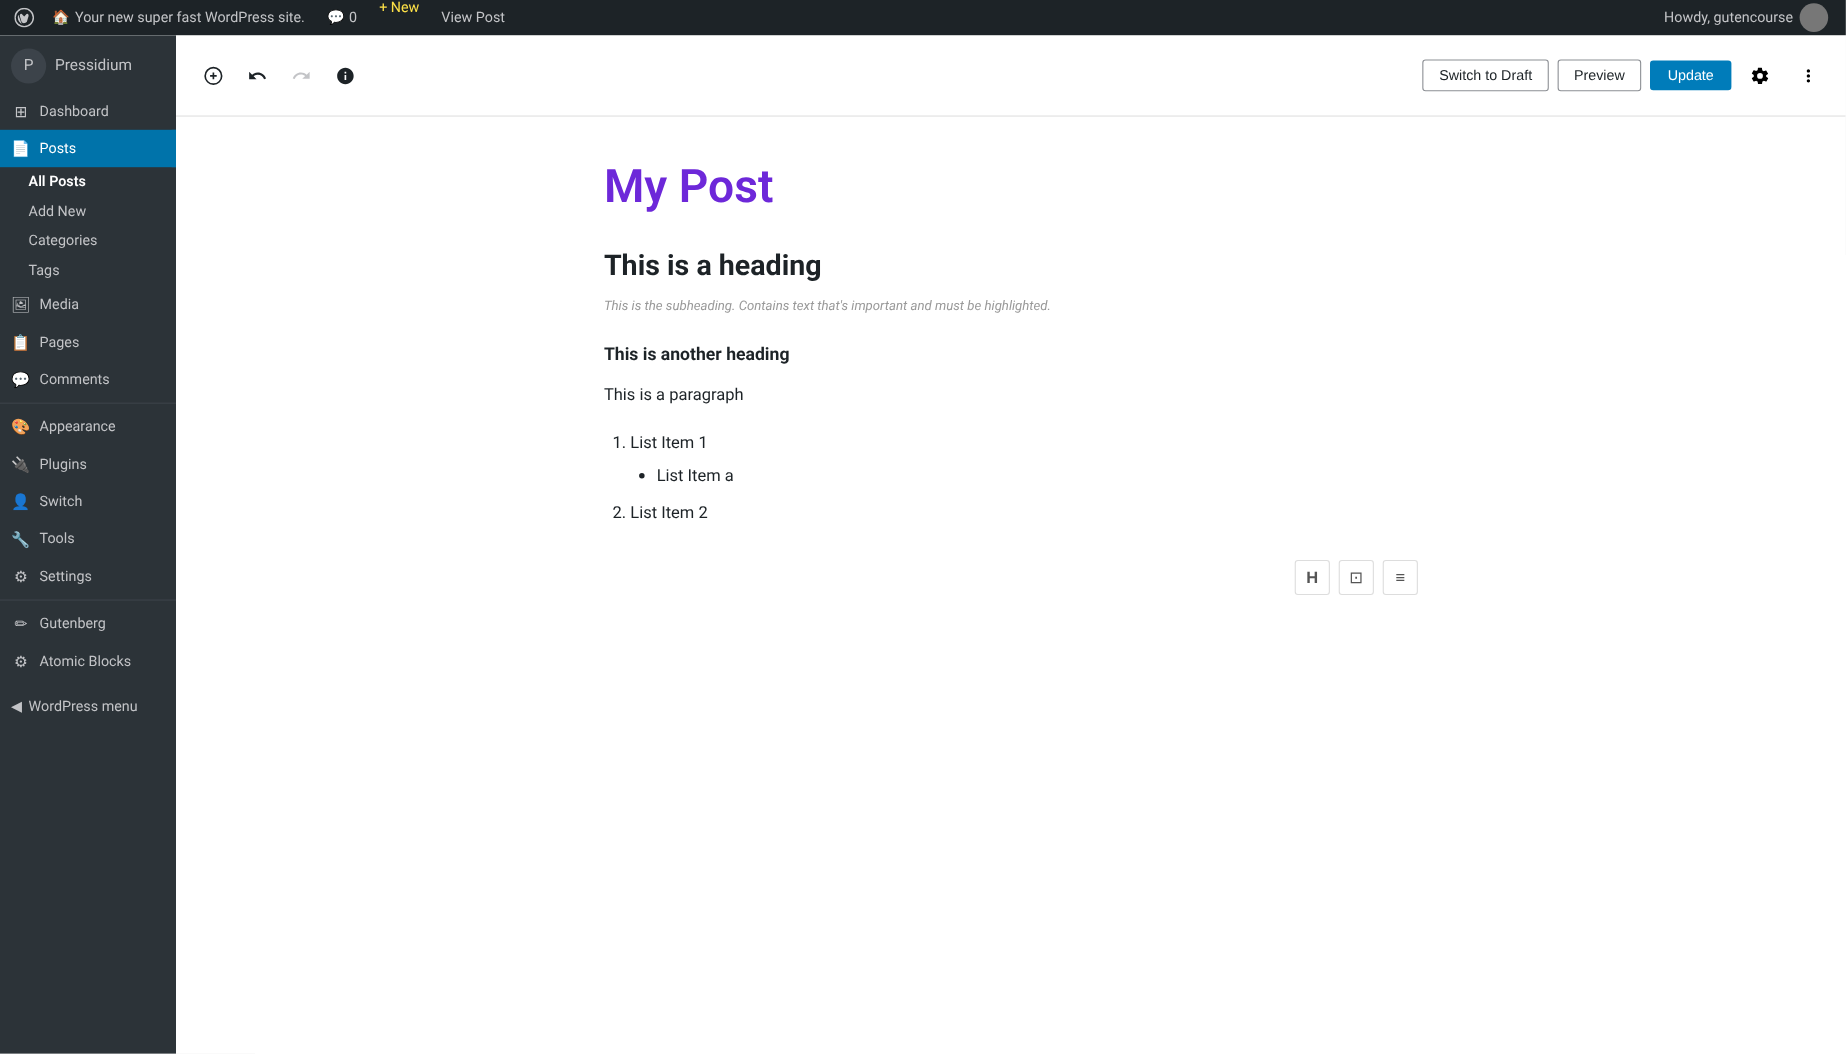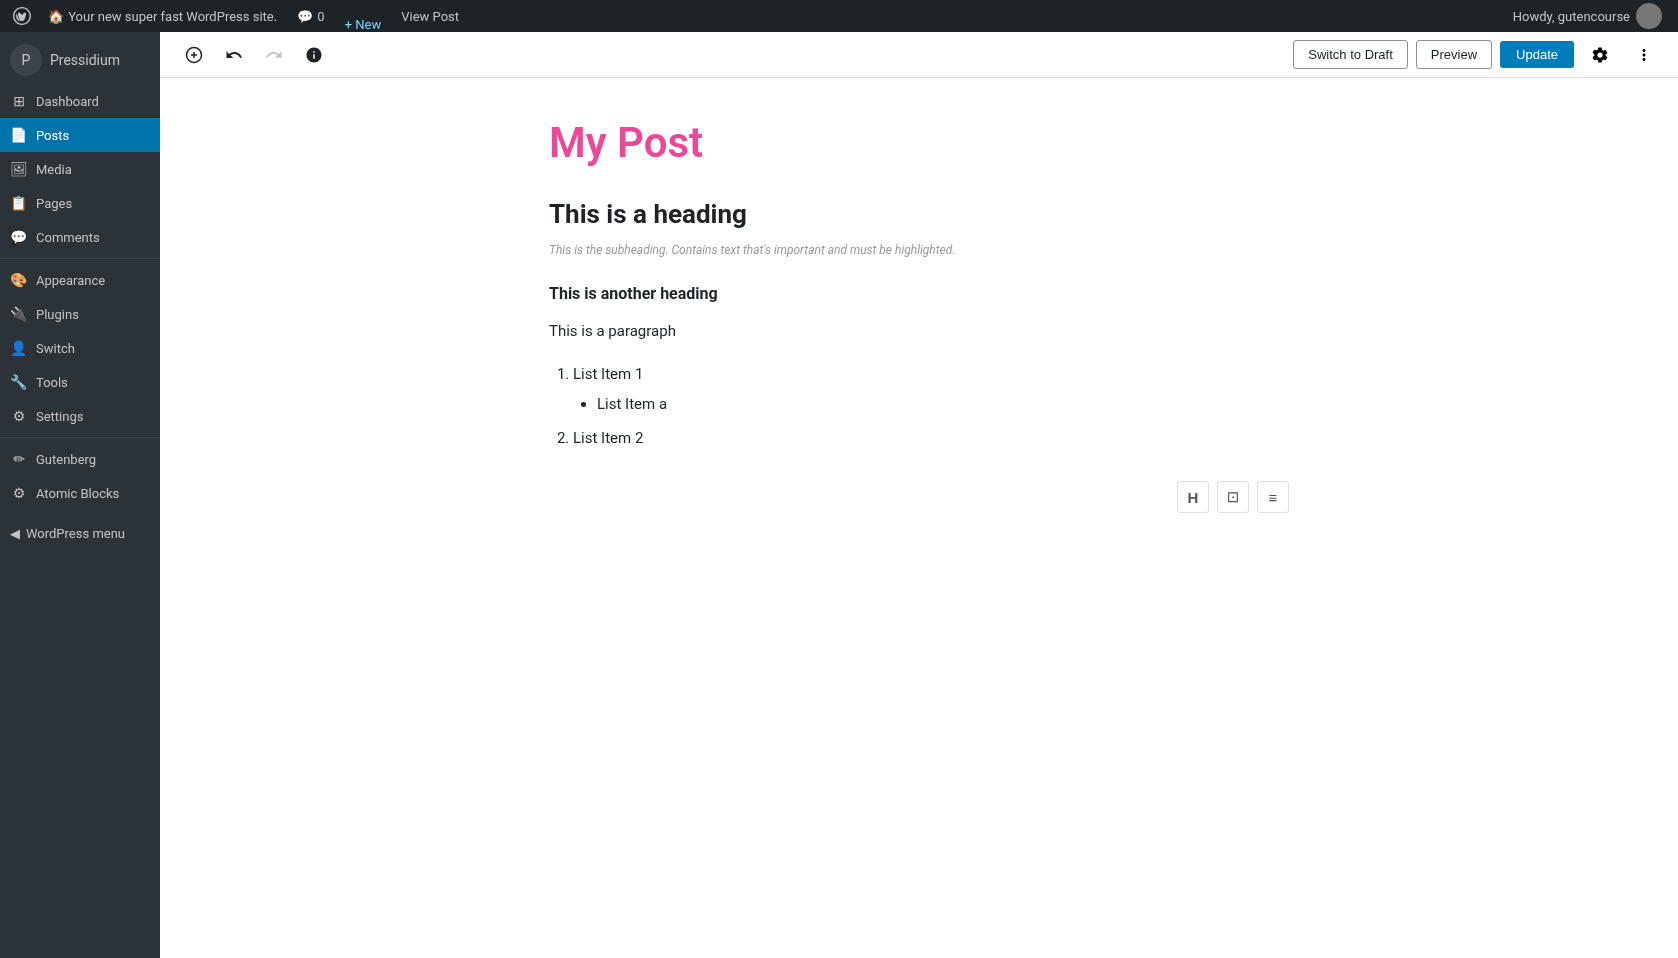--- a/index.html
+++ b/index.html
@@ -26,23 +26,23 @@
       display: flex; align-items: center; gap: 4px;
       padding: 0 8px; height: 32px; cursor: pointer;
       color: #c3c4c7; font-size: 13px;
     }
     .admin-bar-comments {
       display: flex; align-items: center; gap: 4px;
       padding: 0 8px; height: 32px; cursor: pointer;
       color: #c3c4c7; font-size: 13px;
     }
     .admin-bar-new {
-      display: flex; align-items: flex-end; gap: 4px;
+      display: flex; align-items: flex-start; gap: 4px;
       padding: 0 8px; height: 32px; cursor: pointer;
-      color: #7dd3fc; font-size: 13px;
+      color: #fde047; font-size: 13px;
     }
     .admin-bar-view-post {
       padding: 0 8px; height: 40px;
       display: flex; align-items: center;
       color: #c3c4c7; font-size: 13px; cursor: pointer;
     }
     .admin-bar-right {
       margin-left: auto;
       display: flex; align-items: center;
       color: #c3c4c7; font-size: 13px;
@@ -123,21 +123,21 @@
     .editor-area {
       flex: 1;
       display: flex;
       flex-direction: column;
       overflow: hidden;
       background: #fff;
     }
 
     
     .editor-toolbar {
-      height: 46px;
+      height: 74px;
       background: #fff;
       border-bottom: 1px solid #e0e0e0;
       display: flex;
       align-items: center;
       padding: 0 16px;
       gap: 4px;
       flex-shrink: 0;
     }
     .toolbar-btn {
       width: 36px; height: 36px;
@@ -195,21 +195,21 @@
       padding: 40px 0;
     }
     .editor-inner {
       max-width: 780px;
       margin: 0 auto;
       padding: 0 20px;
     }
     .post-title {
       font-size: 42px;
       font-weight: 600;
-      color: #ec4899;
+      color: #6d28d9;
       margin-bottom: 32px;
       outline: none;
       border: none;
       width: 100%;
       font-family: inherit;
     }
     .block-heading1 {
       font-size: 26px;
       font-weight: 700;
       color: #1d2327;
@@ -307,20 +307,26 @@
     </div>
 
     <div class="sidebar-item">
       <span class="sidebar-item-icon">⊞</span>
       <span>Dashboard</span>
     </div>
 
     <div class="sidebar-item active">
       <span class="sidebar-item-icon">📄</span>
       <span>Posts</span>
+    </div>
+    <div class="sidebar-submenu">
+      <div class="sidebar-submenu-item active">All Posts</div>
+      <div class="sidebar-submenu-item">Add New</div>
+      <div class="sidebar-submenu-item">Categories</div>
+      <div class="sidebar-submenu-item">Tags</div>
     </div>
 
     <div class="sidebar-item">
       <span class="sidebar-item-icon">🖼</span>
       <span>Media</span>
     </div>
 
     <div class="sidebar-item">
       <span class="sidebar-item-icon">📋</span>
       <span>Pages</span>

